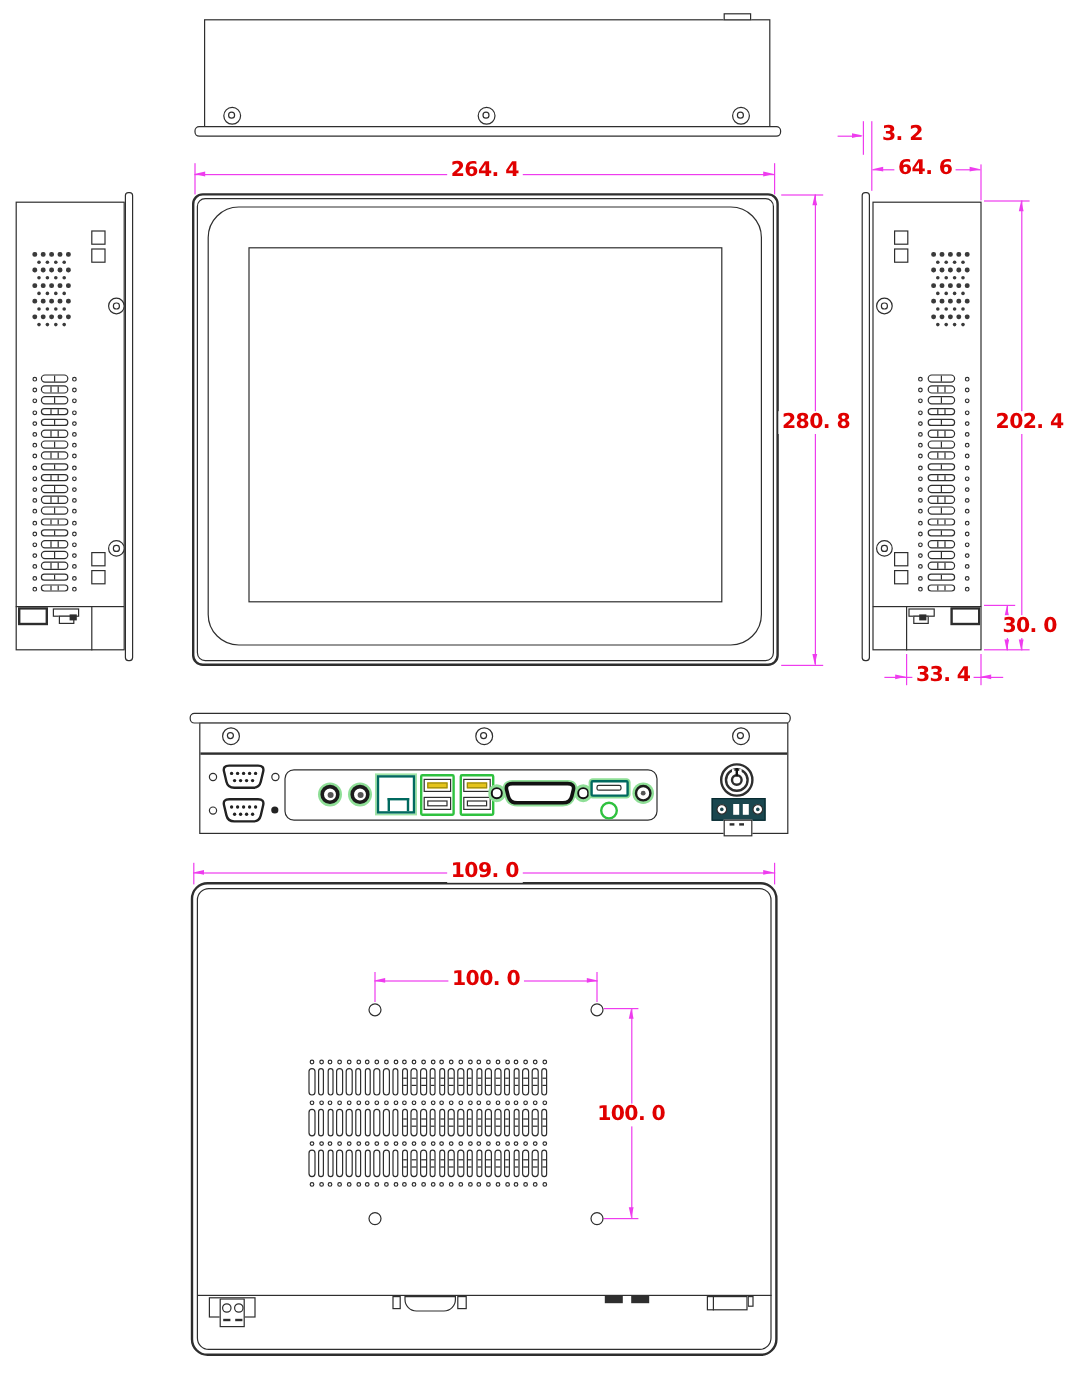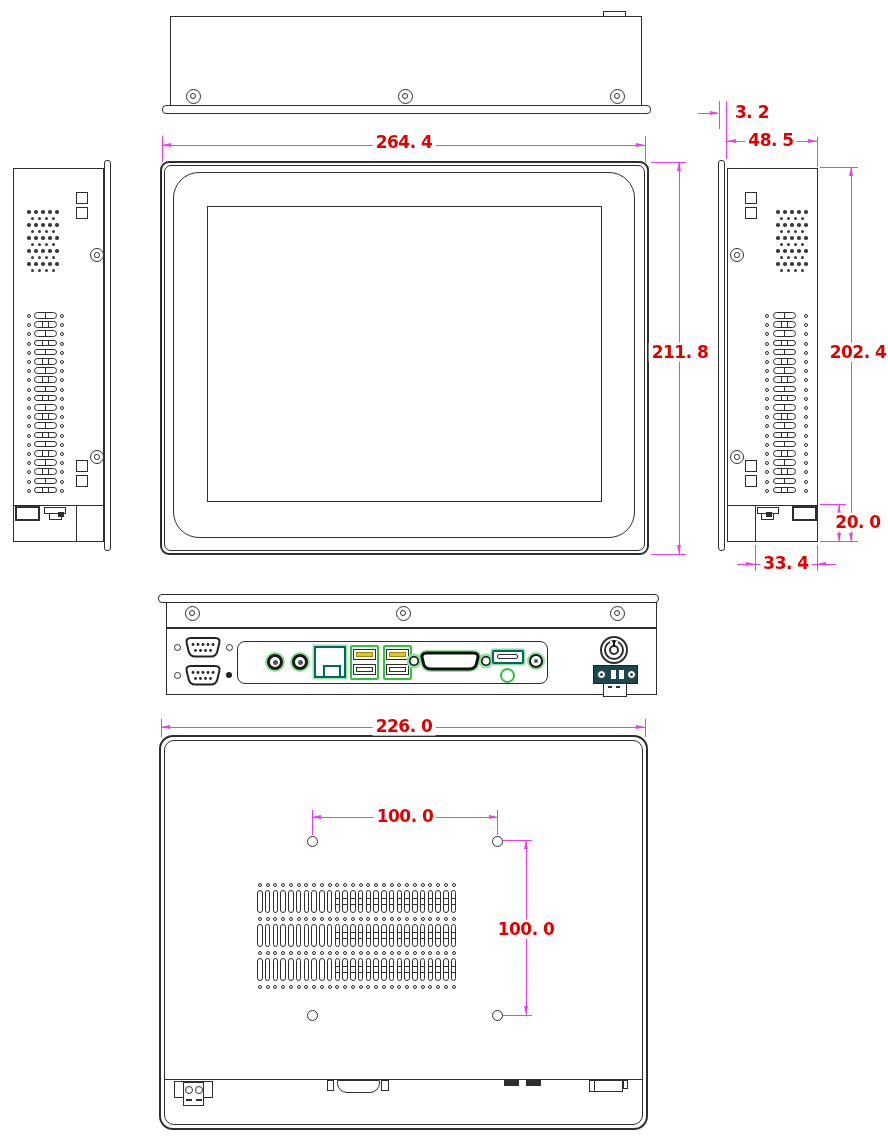--- a/index.html
+++ b/index.html
@@ -40,21 +40,21 @@
   <div class="bx" style="left:160px;top:161px;width:489px;height:394px;border-width:2px;border-radius:9px"></div>
   <div class="bx" style="left:164px;top:165px;width:481px;height:386px;border-width:1px;border-radius:7px"></div>
   <div class="bx" style="left:173px;top:172px;width:462px;height:366px;border-radius:26px"></div>
   <div class="bx" style="left:207px;top:206px;width:395px;height:296px"></div>
 
   <div class="ml" style="left:651px;top:162px;width:35px;height:1px"></div>
   <div class="ml" style="left:651px;top:554px;width:35px;height:1px"></div>
   <div class="ml" style="left:679px;top:162px;width:1px;height:392px"></div>
   <div class="arr aU" style="left:676.5px;top:162px"></div>
   <div class="arr aD" style="left:676.5px;top:545px"></div>
-  <div class="dt" style="left:680px;top:352px">211. 8</div>
+  <div class="dt" style="left:680px;top:352px">280. 8</div>
 
   <div class="bx" style="left:104px;top:160px;width:7px;height:391px;border-radius:3px"></div>
   <div class="bx" style="left:13px;top:168px;width:91px;height:338px"></div>
   <div class="bx" style="left:13px;top:505px;width:91px;height:37px"></div>
   <div class="ln" style="left:76px;top:505px;width:1px;height:37px"></div>
   <div class="bx" style="left:15px;top:506px;width:25px;height:15px;border-width:2.5px"></div>
   <div class="bx" style="left:44px;top:507px;width:22px;height:7px"></div>
   <div class="bx" style="left:49px;top:513px;width:13px;height:7px"></div>
   <div class="ln" style="left:58px;top:512px;width:6px;height:5px"></div>
   <div class="bx" style="left:76px;top:192px;width:12px;height:12px"></div>
@@ -78,34 +78,34 @@
   <div class="ml" style="left:719px;top:101px;width:1px;height:28px"></div>
   <div class="ml" style="left:726px;top:101px;width:1px;height:58px"></div>
   <div class="ml" style="left:698px;top:113px;width:20px;height:1px"></div>
   <div class="arr aR" style="left:710px;top:110.5px"></div>
   <div class="dt" style="left:752px;top:112px">3. 2</div>
 
   <div class="ml" style="left:817px;top:137px;width:1px;height:30px"></div>
   <div class="ml" style="left:727px;top:141px;width:90px;height:1px"></div>
   <div class="arr aL" style="left:727px;top:138.5px"></div>
   <div class="arr aR" style="left:808px;top:138.5px"></div>
-  <div class="dt" style="left:771px;top:140px">48. 5</div>
+  <div class="dt" style="left:771px;top:140px">64. 6</div>
 
   <div class="ml" style="left:820px;top:167px;width:38px;height:1px"></div>
   <div class="ml" style="left:820px;top:541px;width:38px;height:1px"></div>
   <div class="ml" style="left:851px;top:167px;width:1px;height:375px"></div>
   <div class="arr aU" style="left:848.5px;top:167px"></div>
   <div class="arr aD" style="left:848.5px;top:533px"></div>
   <div class="dt" style="left:858px;top:352px">202. 4</div>
 
   <div class="ml" style="left:820px;top:504px;width:26px;height:1px"></div>
   <div class="ml" style="left:839px;top:505px;width:1px;height:37px"></div>
   <div class="arr aU" style="left:836.5px;top:505px"></div>
   <div class="arr aD" style="left:836.5px;top:533px"></div>
-  <div class="dt" style="left:858px;top:522px">20. 0</div>
+  <div class="dt" style="left:858px;top:522px">30. 0</div>
 
   <div class="ml" style="left:755px;top:545px;width:1px;height:26px"></div>
   <div class="ml" style="left:817px;top:545px;width:1px;height:26px"></div>
   <div class="ml" style="left:737px;top:564px;width:99px;height:1px"></div>
   <div class="arr aR" style="left:746px;top:561.5px"></div>
   <div class="arr aL" style="left:817px;top:561.5px"></div>
   <div class="dt" style="left:786px;top:563px">33. 4</div>
 
   <div class="bx" style="left:158px;top:594px;width:501px;height:9px;border-radius:4px"></div>
   <div class="bx" style="left:166px;top:602px;width:491px;height:93px"></div>
@@ -204,21 +204,21 @@
   <div class="abs" style="left:619px;top:670px;width:5px;height:9px;background:#fff"></div>
   <div class="bx" style="left:603px;top:683px;width:24px;height:14px"></div>
   <div class="ln" style="left:608px;top:686px;width:4px;height:2px"></div>
   <div class="ln" style="left:616px;top:686px;width:4px;height:2px"></div>
 
   <div class="ml" style="left:161px;top:719px;width:1px;height:18px"></div>
   <div class="ml" style="left:645px;top:719px;width:1px;height:18px"></div>
   <div class="ml" style="left:161px;top:727px;width:485px;height:1px"></div>
   <div class="arr aL" style="left:161px;top:724.5px"></div>
   <div class="arr aR" style="left:636px;top:724.5px"></div>
-  <div class="dt" style="left:404px;top:726px">226. 0</div>
+  <div class="dt" style="left:404px;top:726px">109. 0</div>
 
   <div class="bx" style="left:159px;top:735px;width:489px;height:395px;border-width:2px;border-radius:14px"></div>
   <div class="bx" style="left:164px;top:740px;width:479px;height:385px;border-width:1px;border-radius:10px"></div>
   <div class="ln" style="left:165px;top:1079px;width:478px;height:1.2px"></div>
 
   <div class="bx" style="left:174px;top:1081px;width:39px;height:17px"></div>
   <div class="bx" style="left:183px;top:1082px;width:21px;height:24px"></div>
   <div class="ci" style="left:185px;top:1086px;width:8px;height:8px;border-width:1.2px"></div>
   <div class="ci" style="left:195px;top:1086px;width:8px;height:8px;border-width:1.2px"></div>
   <div class="ln" style="left:186px;top:1099px;width:6px;height:2px"></div>

